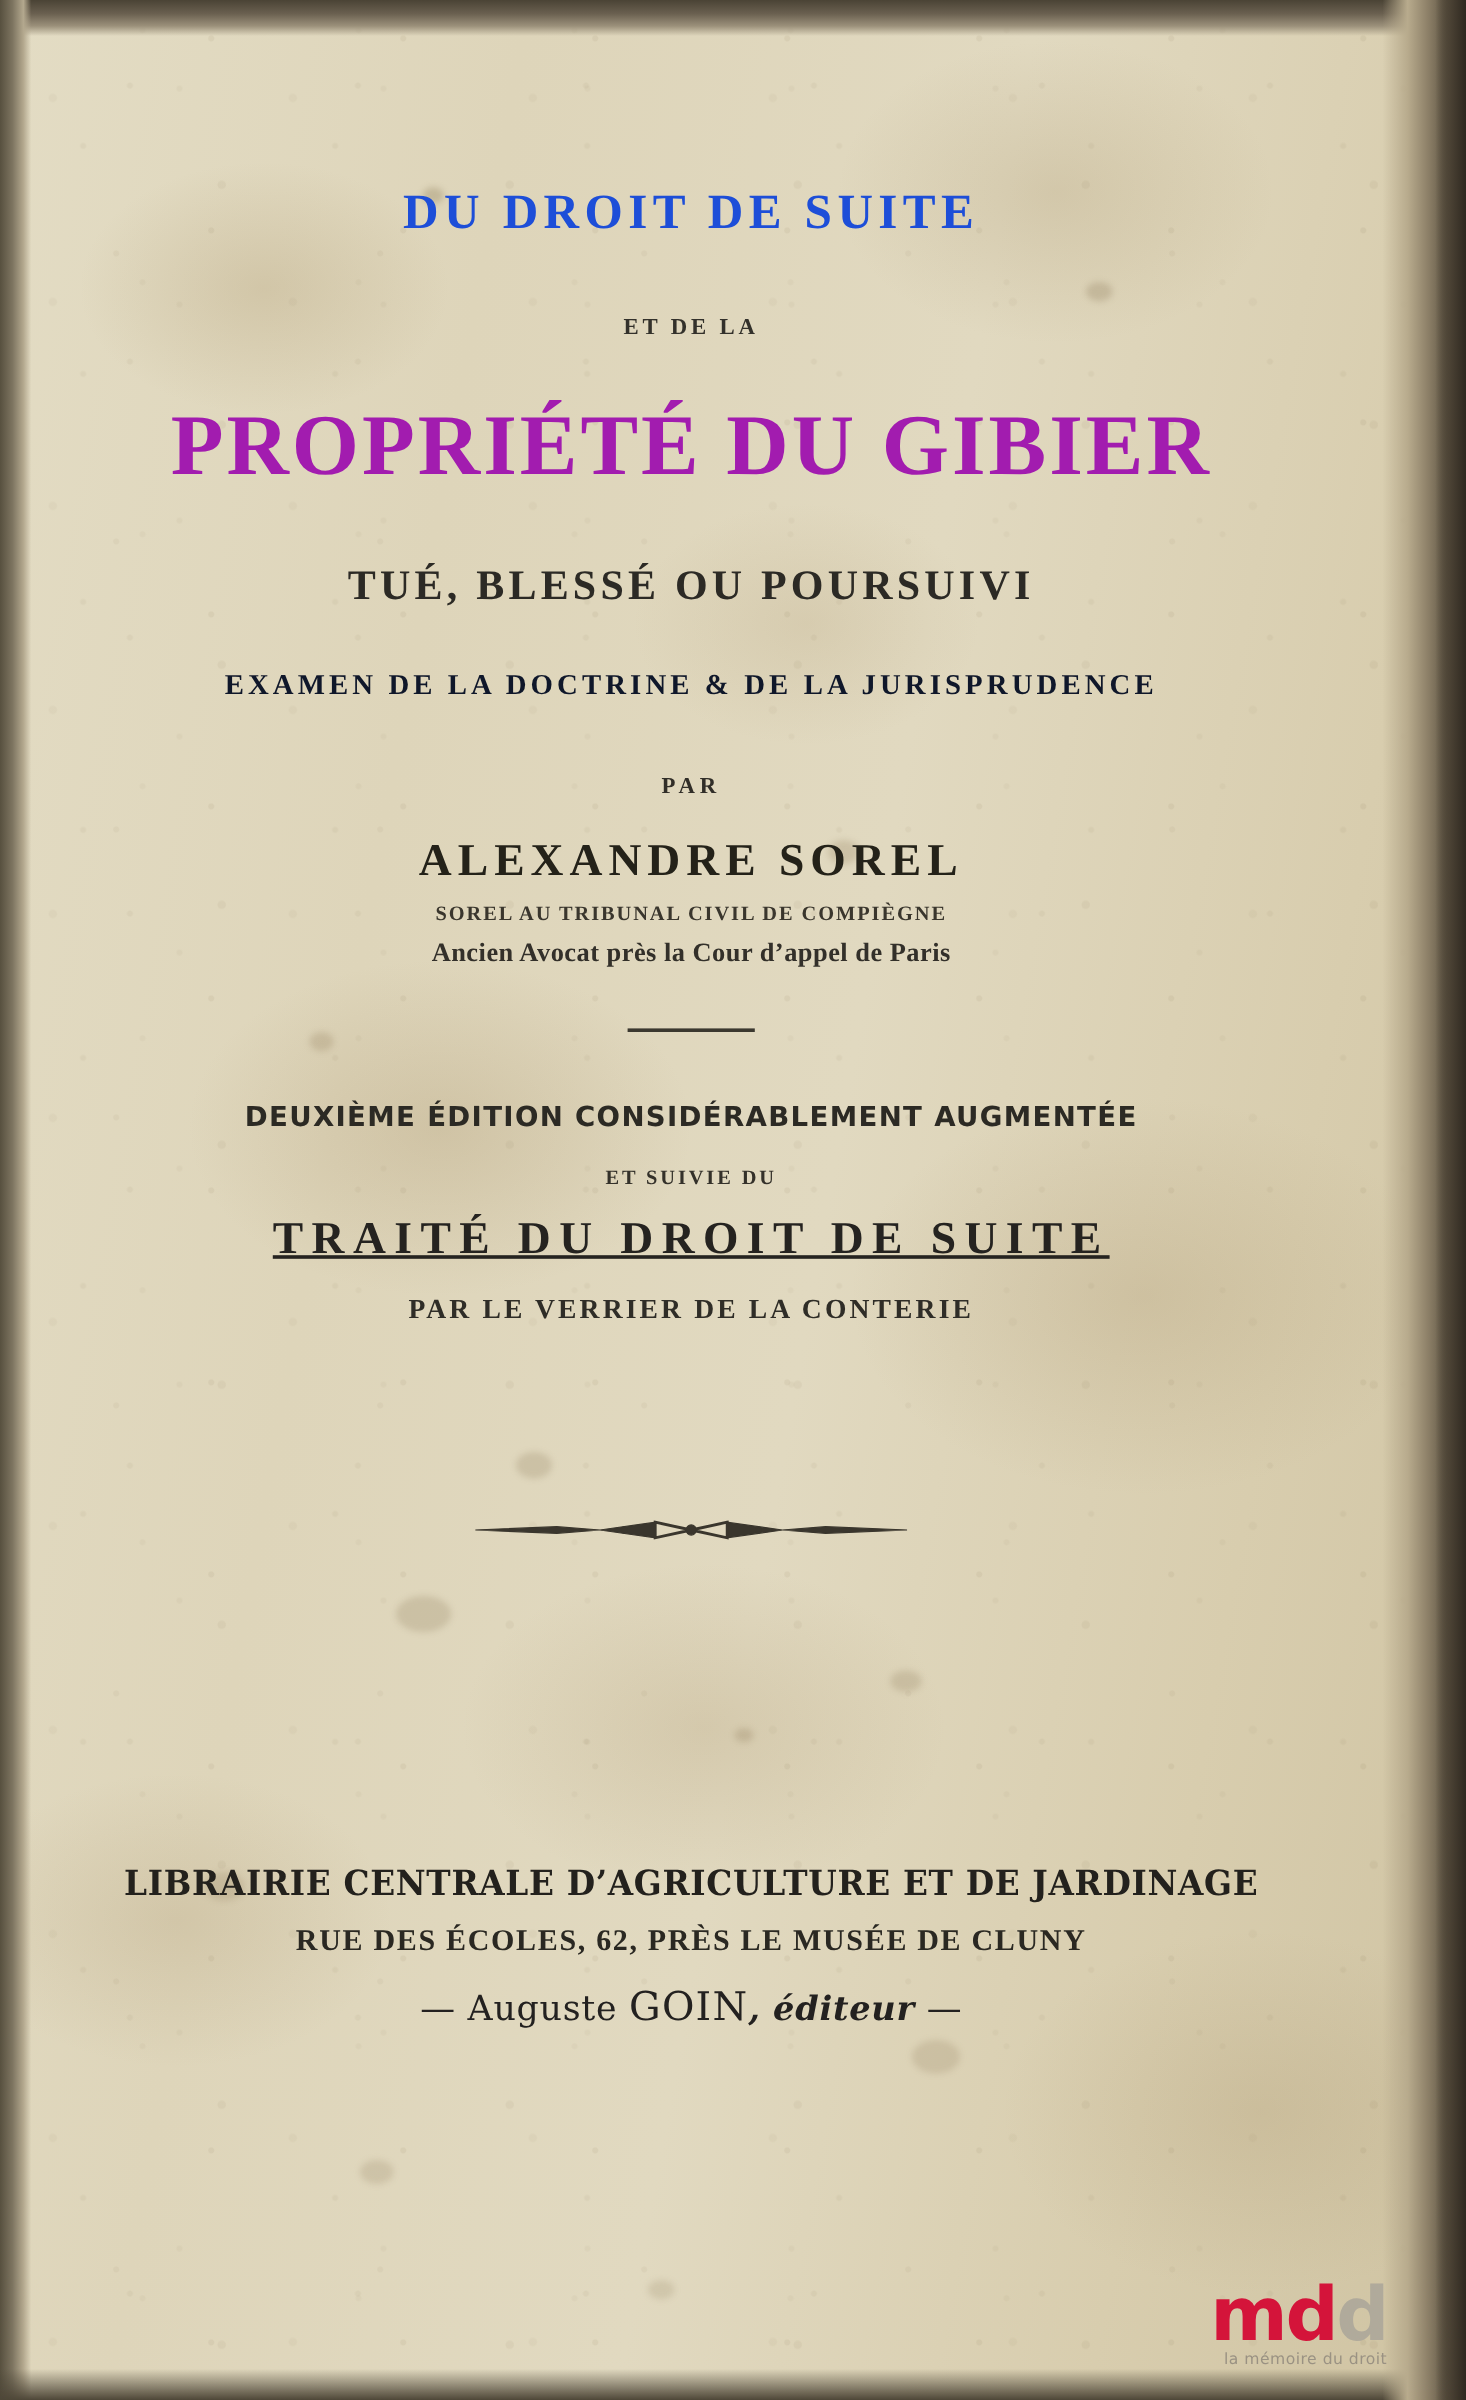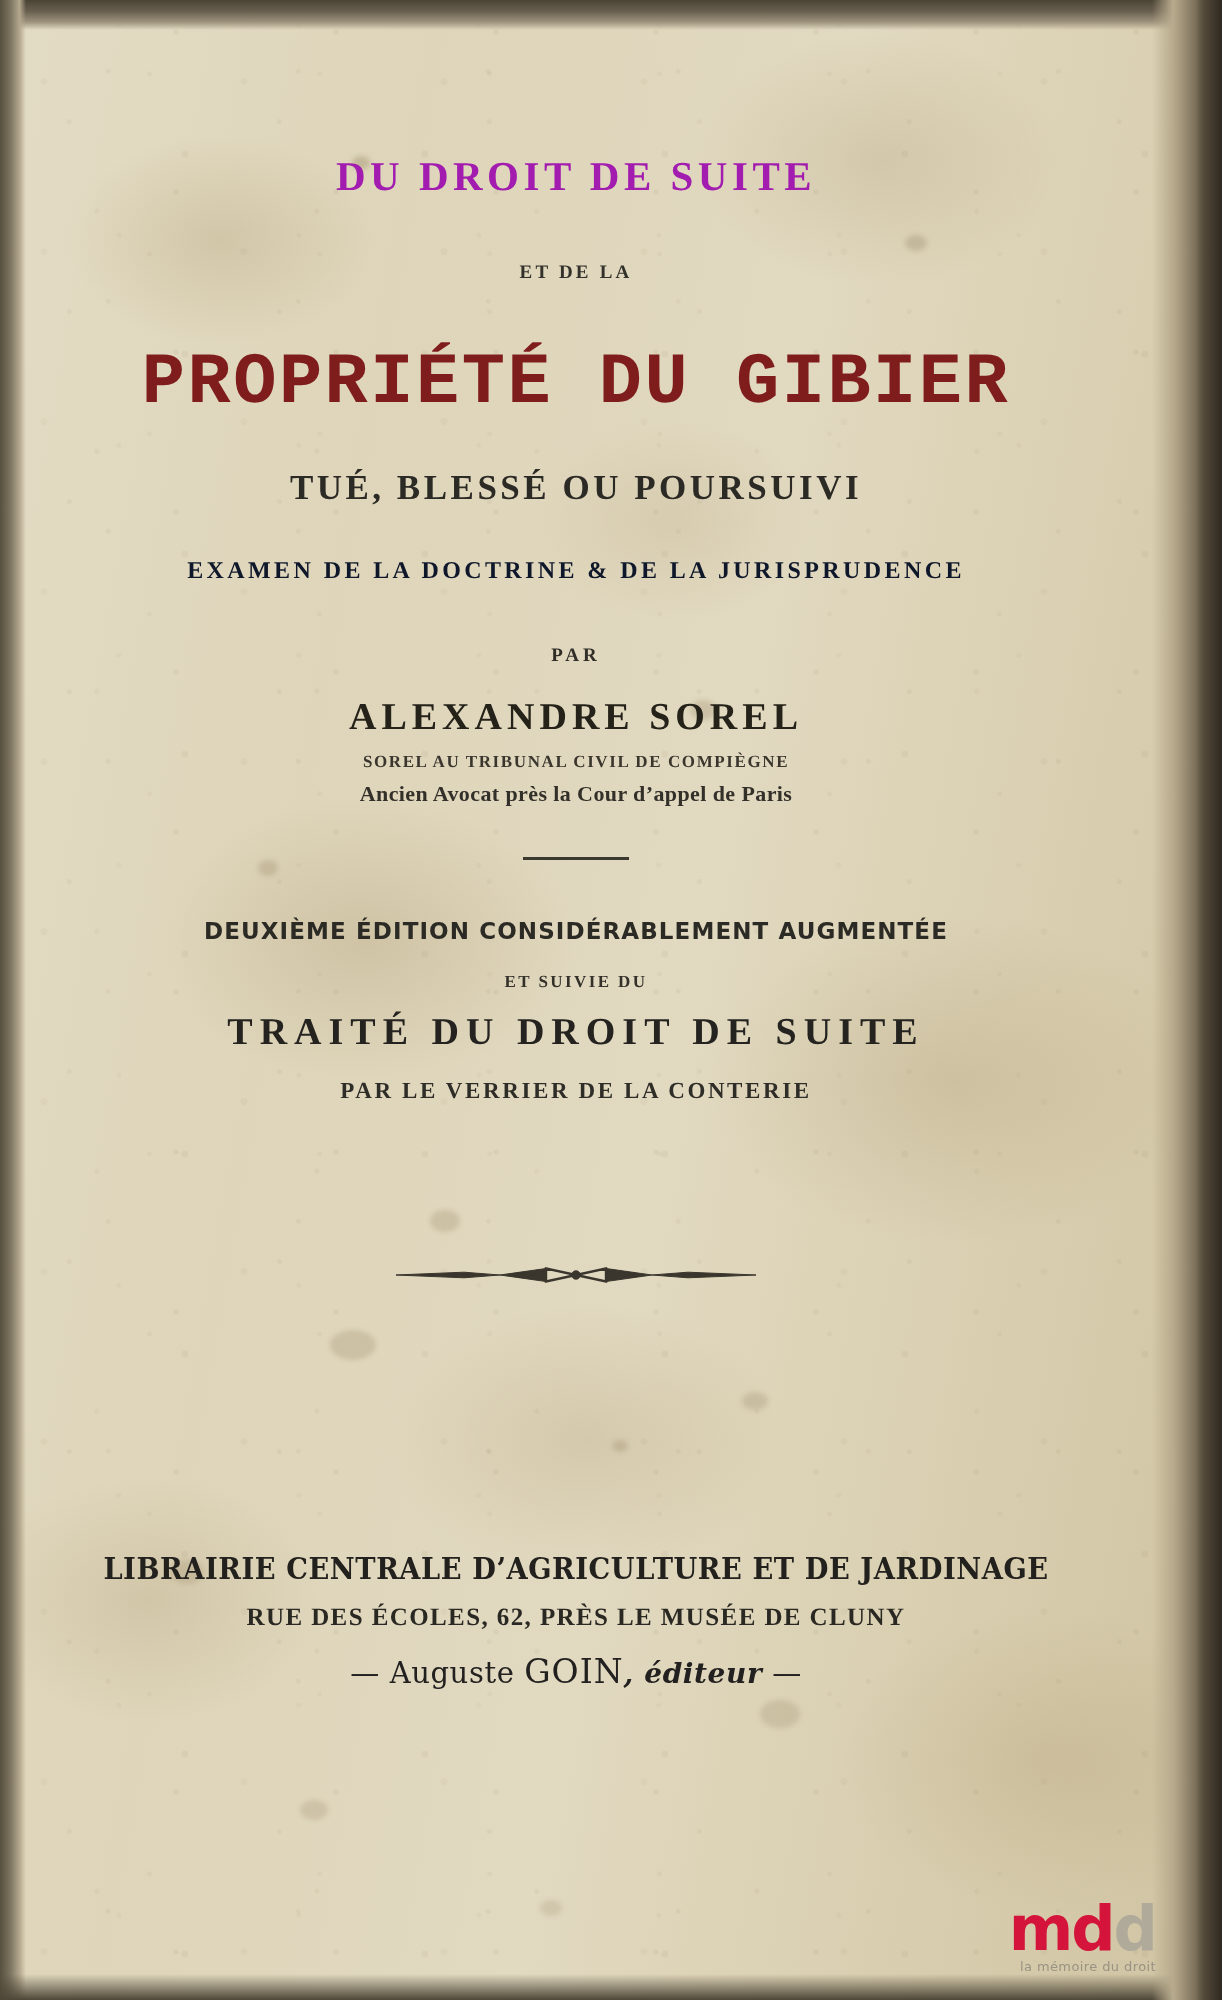--- a/index.html
+++ b/index.html
@@ -98,38 +98,37 @@
     color: #262420;
     text-rendering: geometricPrecision;
     white-space: nowrap;
   }
 
   .t-main {
     position:absolute; left:0; width:1080px;
     top: 152px;
     font-size: 41px;
     letter-spacing: 4.5px;
-    color: #a21caf;
+    color: #1d4ed8;
   }
   .t-etdela {
     position:absolute; left:0; width:1080px;
     top: 262px;
     font-size: 19px;
     letter-spacing: 3.2px;
     color: #33312b;
   }
   .t-huge {
     position:absolute; left:0; width:1080px;
     top: 330px;
     font-size: 72px;
     letter-spacing: 2.5px;
-    color: #7f1d1d;
-    font-family: Liberation Mono, monospace;
-    font-weight: bold;
-    margin-top: 12px;
+    color: #a21caf;
+    font-family: Liberation Serif, serif;
+    font-weight: bold;
   }
   .t-sub1 {
     position:absolute; left:0; width:1080px;
     top: 468px;
     font-size: 35px;
     letter-spacing: 3.5px;
     color: #2c2a25;
   }
   .t-sub2 {
     position:absolute; left:0; width:1080px;
@@ -193,20 +192,21 @@
     font-size: 17px;
     letter-spacing: 2.4px;
     color: #34312a;
   }
   .t-traite {
     position:absolute; left:0; width:1080px;
     top: 1010px;
     font-size: 38px;
     letter-spacing: 7px;
     color: #252320;
+    text-decoration: underline;
   }
   .t-verrier {
     position:absolute; left:0; width:1080px;
     top: 1078px;
     font-size: 23px;
     letter-spacing: 2.6px;
     color: #2f2d27;
   }
 
   

